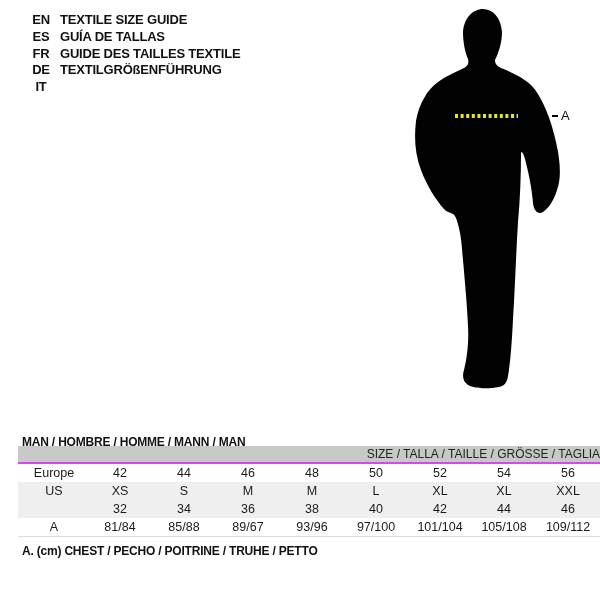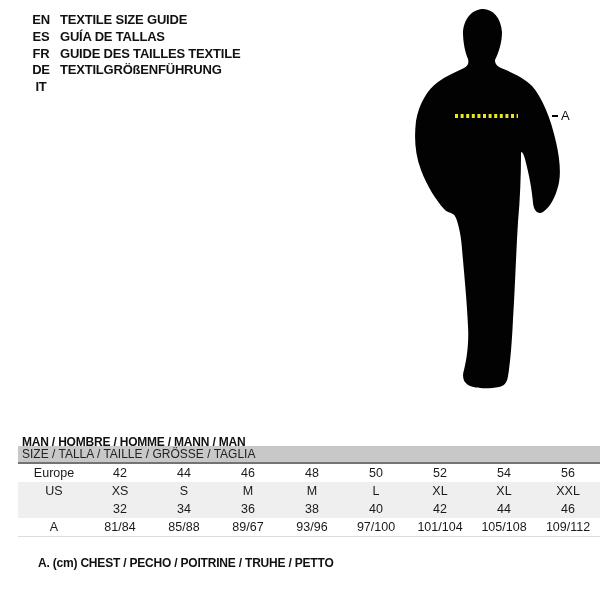--- a/index.html
+++ b/index.html
@@ -22,29 +22,29 @@
   .pointer-dashes { position:absolute; left:541px; top:115px; width:17px; height:0; border-top:2px dashed #000; }
   .measure-label { position:absolute; left:561px; top:108px; font-size:13px; font-weight:500; }
 
   
   .section-title { position:absolute; left:22px; top:419px; font-weight:bold; font-size:12px; letter-spacing:-0.2px;margin-top:16px; }
 
   
   .size-table { position:absolute; left:18px; top:446px; width:582px; border-collapse:collapse; table-layout:fixed; }
   .size-table td { height:18px; padding:0; text-align:center; font-size:12.5px; color:#1a1a1a; white-space:nowrap; }
   .size-table td.thead {
-    background:#c8c8c8; text-align:left; padding-left:4px; height:16px;
-    font-size:12px; border-bottom:2px solid #737373; color:#222;
+    background:#c8c8c8; text-align:right; padding-left:4px; height:16px;
+    font-size:12px; border-bottom:2px solid #d946ef; color:#222;
   }
   .size-table td.lbl { text-align:center; padding-left:2px; }
   .size-table tr.stripe { background:#efefef; }
   .size-table tr.last td { border-bottom:1px solid #dcdcdc; }
 
   
-  .footnote { position:absolute; left:22px; top:556px; font-weight:bold; font-size:12px; letter-spacing:-0.2px;margin-left:16px; }
+  .footnote { position:absolute; left:22px; top:544px; font-weight:bold; font-size:12px; letter-spacing:-0.2px; }
 </style>
 </head>
 <body>
 
 <div class="page">
 
   <div class="lang-block">
     <div class="lang-row">
       <span class="lang-code">EN</span>
       <span class="lang-label">TEXTILE SIZE GUIDE</span>

